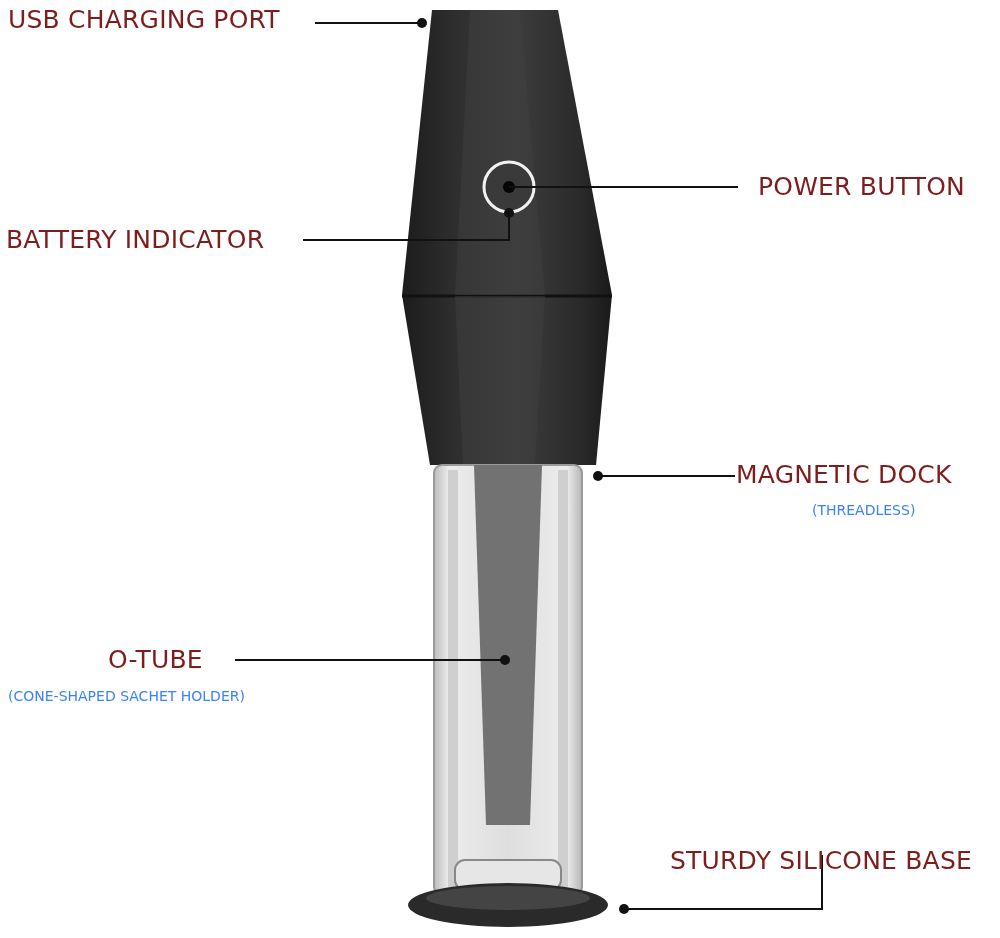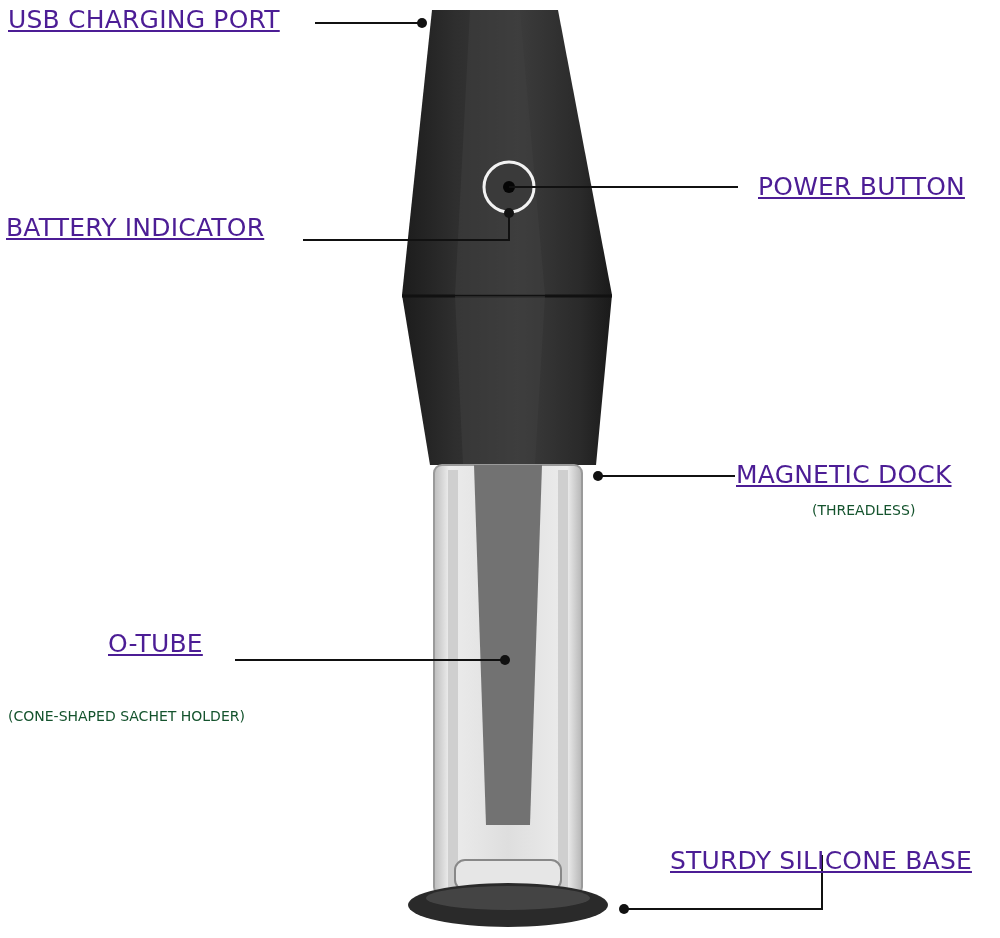--- a/index.html
+++ b/index.html
@@ -1,18 +1,18 @@
 <!DOCTYPE html>
 <html><head>
 <meta charset="utf-8">
 <style>
   html, body { margin:0; padding:0; background:#ffffff; }
   body { width:1000px; height:938px; position:relative; overflow:hidden; font-family:"DejaVu Sans", sans-serif; color:#111; }
-  .label { position:absolute; font-size:25px; letter-spacing:0.2px; white-space:nowrap; color:#4c1d95;text-decoration:underline; }
-  .sub { position:absolute; font-size:14px; white-space:nowrap; color:#14532d; }
+  .label { position:absolute; font-size:25px; letter-spacing:0.2px; white-space:nowrap; color:#7f1d1d; }
+  .sub { position:absolute; font-size:14px; white-space:nowrap; color:#3b82f6; }
   svg.device { position:absolute; left:0; top:0; }
 </style>
 </head>
 <body>
 
 <svg class="device" width="1000" height="938" viewBox="0 0 1000 938">
   <defs>
     <linearGradient id="bodyG" x1="0" x2="1" y1="0" y2="0">
       <stop offset="0" stop-color="#1c1c1c"></stop>
       <stop offset="0.25" stop-color="#2e2e2e"></stop>
@@ -65,18 +65,18 @@
       <circle cx="598" cy="476" r="5" stroke="none"></circle>
     <line x1="235" y1="660" x2="505" y2="660"></line>
       <circle cx="505" cy="660" r="5" stroke="none"></circle>
     <polyline points="624,909 822,909 822,855" fill="none"></polyline>
       <circle cx="624" cy="909" r="5" stroke="none"></circle>
   </g>
 </svg>
 
 <div class="label" style="left:8px;top:5px;">USB CHARGING PORT</div>
 <div class="label" style="left:758px;top:172px;">POWER BUTTON</div>
-<div class="label" style="left:6px;top:213px;text-align:right;">BATTERY INDICATOR</div>
+<div class="label" style="left:6px;top:225px;text-align:right;">BATTERY INDICATOR</div>
 <div class="label" style="left:736px;top:460px;">MAGNETIC DOCK</div>
 <div class="sub" style="left:812px;top:502px;">(THREADLESS)</div>
-<div class="label" style="left:108px;top:629px;">O-TUBE</div>
-<div class="sub" style="left:8px;top:688px;margin-top:20px;">(CONE-SHAPED SACHET HOLDER)</div>
+<div class="label" style="left:108px;top:645px;">O-TUBE</div>
+<div class="sub" style="left:8px;top:688px;">(CONE-SHAPED SACHET HOLDER)</div>
 <div class="label" style="left:670px;top:846px;">STURDY SILICONE BASE</div>
 
 </body></html>

